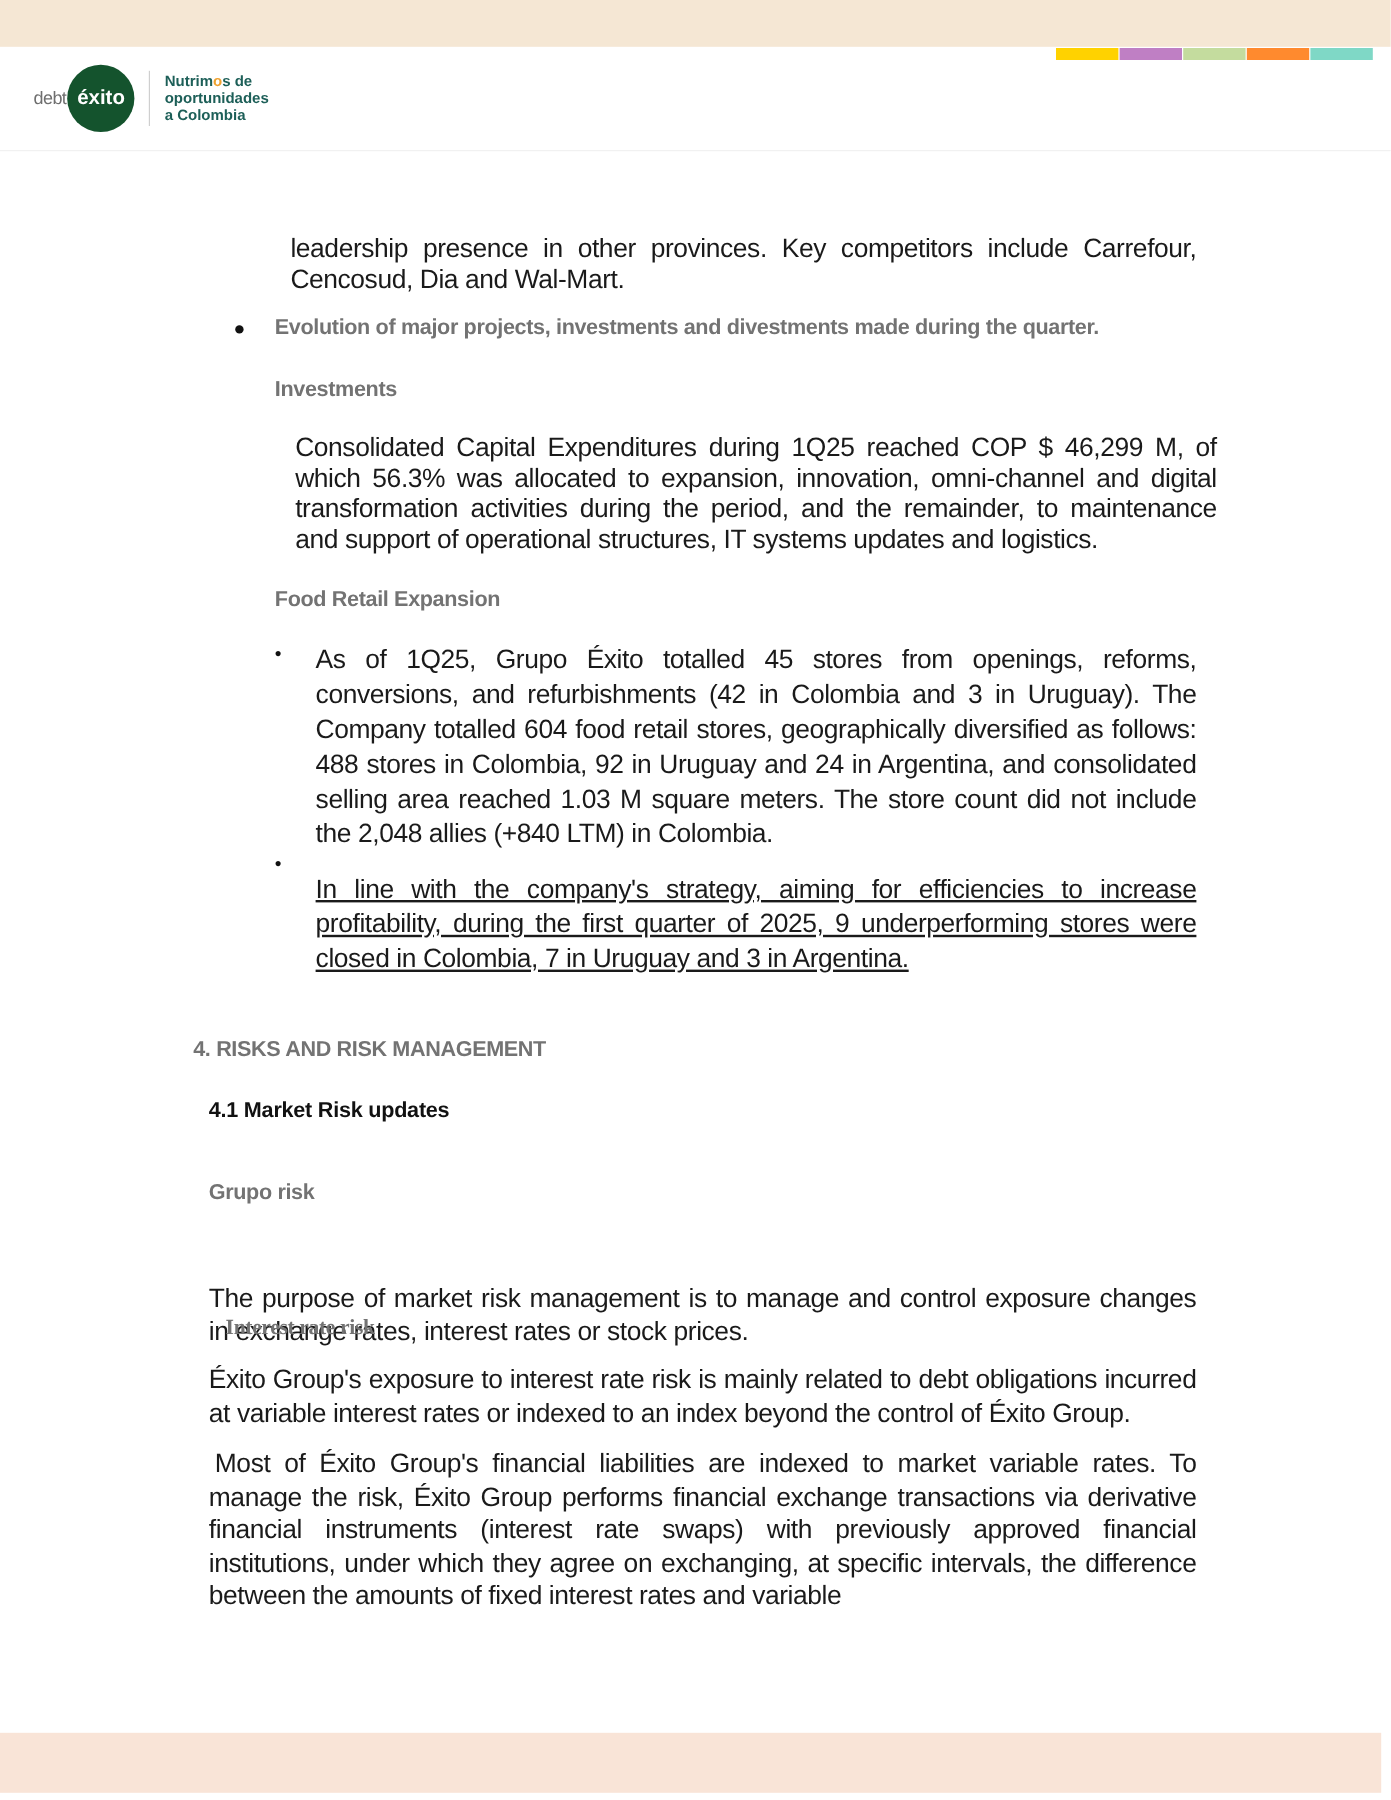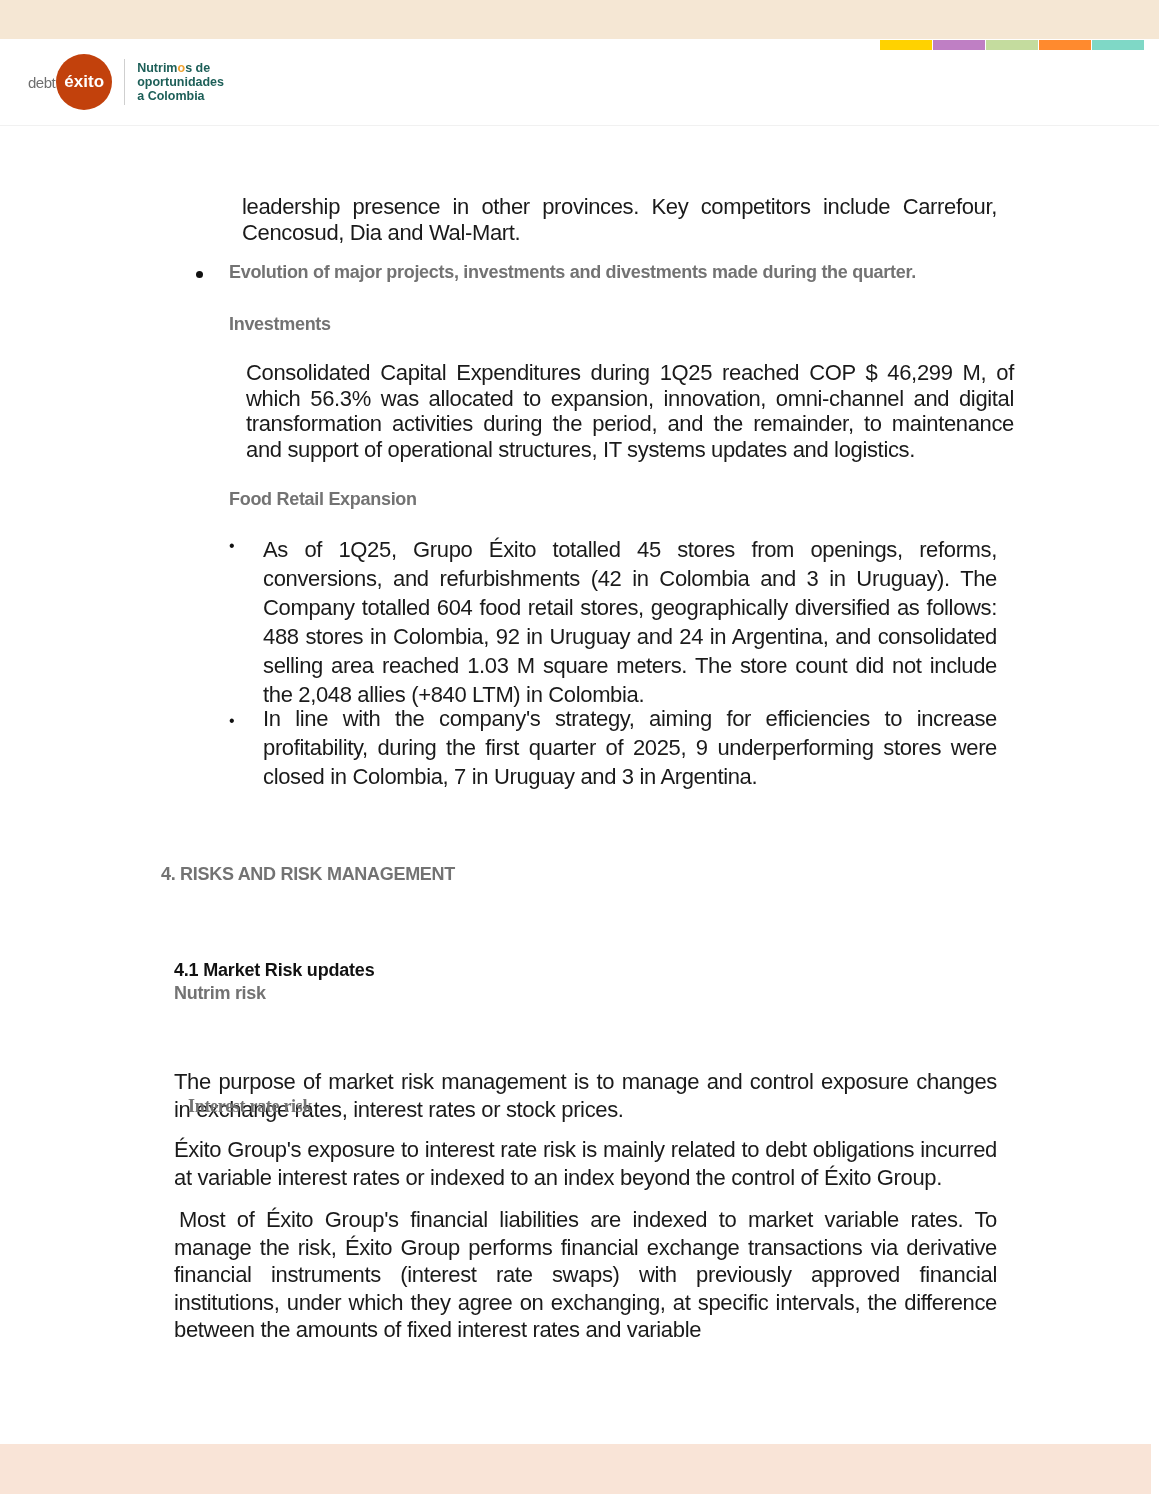--- a/index.html
+++ b/index.html
@@ -8,21 +8,21 @@
     background: #ffffff;
     font-family: "Liberation Sans", sans-serif;
     color: #1a1a1a;
   }
   .top-band { position: absolute; left: 0; top: 0; width: 1159px; height: 39px; background: #f5e7d4; }
   .color-strip { position: absolute; top: 40px; left: 880px; display: flex; gap: 1px; }
   .color-strip span { display: block; width: 52px; height: 10px; }
   .header-area { position: absolute; left: 0; top: 39px; width: 1159px; height: 86px; border-bottom: 1px solid #f1f1f1; }
   .logo { position: absolute; left: 28px; top: 54px; height: 56px; display: flex; align-items: center; }
   .logo-grupo { font-size: 15px; color: #6f6f6f; letter-spacing: -0.5px; margin-right: 1px; }
-  .logo-circle { width: 56px; height: 56px; border-radius: 50%; background: #c2410c; color: #fff;
+  .logo-circle { width: 56px; height: 56px; border-radius: 50%; background: #14532d; color: #fff;
     display: flex; align-items: center; justify-content: center; font-weight: bold; font-size: 17px; }
   .logo-sep { width: 1px; height: 46px; background: #cfcfcf; margin: 0 12px 0 12px; }
   .logo-tagline { font-size: 12.5px; line-height: 14px; color: #1d5f58; font-weight: bold; }
   .logo-tagline .o-accent { color: #f0a230; }
 
   .content { position: absolute; left: 0; top: 0; width: 1159px; }
   .p { position: absolute; font-size: 22px; line-height: 25.5px; text-align: justify; color: #1a1a1a; font-family: "Liberation Sans", sans-serif; letter-spacing: -0.35px; }
   .h-teal { position: absolute; font-size: 18px; font-weight: bold; color: #737373; letter-spacing: -0.3px; }
   .h-black { position: absolute; font-size: 18px; font-weight: bold; color: #111; letter-spacing: -0.2px; }
   .bullet-dot { position: absolute; font-size: 16px; color: #111; }
@@ -64,26 +64,26 @@
 
   <div class="h-teal" style="left:229px; top:314px;">Investments</div>
   <div class="p" style="left:229px; top:360px; width:768px;margin-left:17px;">Consolidated Capital Expenditures during 1Q25 reached COP $ 46,299 M, of which 56.3% was allocated to expansion, innovation, omni-channel and digital transformation activities during the period, and the remainder, to maintenance and support of operational structures, IT systems updates and logistics.</div>
 
   <div class="h-teal" style="left:229px; top:489px;">Food Retail Expansion</div>
 
   <div class="bullet-dot" style="left:229px; top:537px;">•</div>
   <div class="p wide" style="left:263px; top:535px; width:734px;">As of 1Q25, Grupo Éxito totalled 45 stores from openings, reforms, conversions, and refurbishments (42 in Colombia and 3 in Uruguay). The Company totalled 604 food retail stores, geographically diversified as follows: 488 stores in Colombia, 92 in Uruguay and 24 in Argentina, and consolidated selling area reached 1.03 M square meters. The store count did not include the 2,048 allies (+840 LTM) in Colombia.</div>
 
   <div class="bullet-dot" style="left:229px; top:712px;">•</div>
-  <div class="p wide" style="left:263px; top:704px; width:734px;">In line with the company's strategy, aiming for efficiencies to increase profitability, during the first quarter of 2025, 9 underperforming stores were closed in Colombia, 7 in Uruguay and 3 in Argentina.</div>
+  <div class="p wide" style="left:263px; top:726px; width:734px;text-decoration:underline;">In line with the company's strategy, aiming for efficiencies to increase profitability, during the first quarter of 2025, 9 underperforming stores were closed in Colombia, 7 in Uruguay and 3 in Argentina.</div>
 
   <div class="h-teal" style="left:161px; top:864px;">4. RISKS AND RISK MANAGEMENT</div>
-  <div class="h-black" style="left:174px; top:915px;margin-top:45px;">4.1 Market Risk updates</div>
+  <div class="h-black" style="left:174px; top:915px;">4.1 Market Risk updates</div>
 
-  <div class="h-teal" style="left:174px; top:983px;">Nutrim risk</div>
+  <div class="h-teal" style="left:174px; top:983px;">Grupo risk</div>
   <div class="p" style="left:174px; top:1068px; width:823px; line-height:27.5px;">The purpose of market risk management is to manage and control exposure changes in exchange rates, interest rates or stock prices.</div>
 
   <div class="h-teal" style="left:188px; top:1096px;font-family:Liberation Serif, serif;">Interest rate risk</div>
   <div class="p" style="left:174px; top:1136px; width:823px; line-height:27.5px;">Éxito Group's exposure to interest rate risk is mainly related to debt obligations incurred at variable interest rates or indexed to an index beyond the control of Éxito Group.</div>
   <div class="p" style="left:174px; top:1206px; width:823px; line-height:27.5px; text-indent:5px;">Most of Éxito Group's financial liabilities are indexed to market variable rates. To manage the risk, Éxito Group performs financial exchange transactions via derivative financial instruments (interest rate swaps) with previously approved financial institutions, under which they agree on exchanging, at specific intervals, the difference between the amounts of fixed interest rates and variable</div>
 </div>
 
 <div class="bottom-band"></div>
 
 </body></html>

